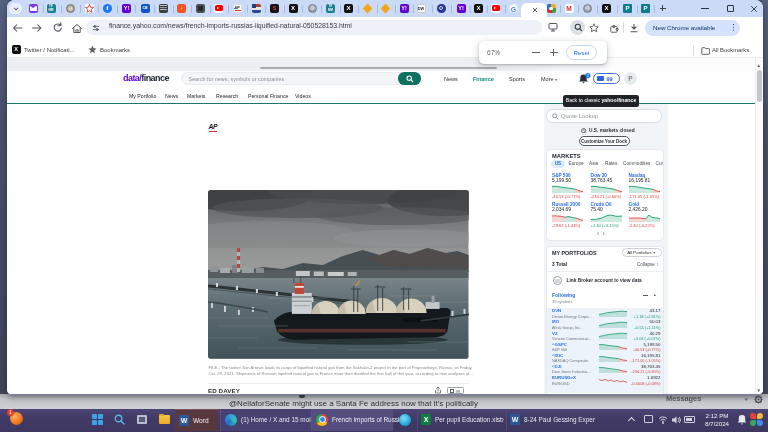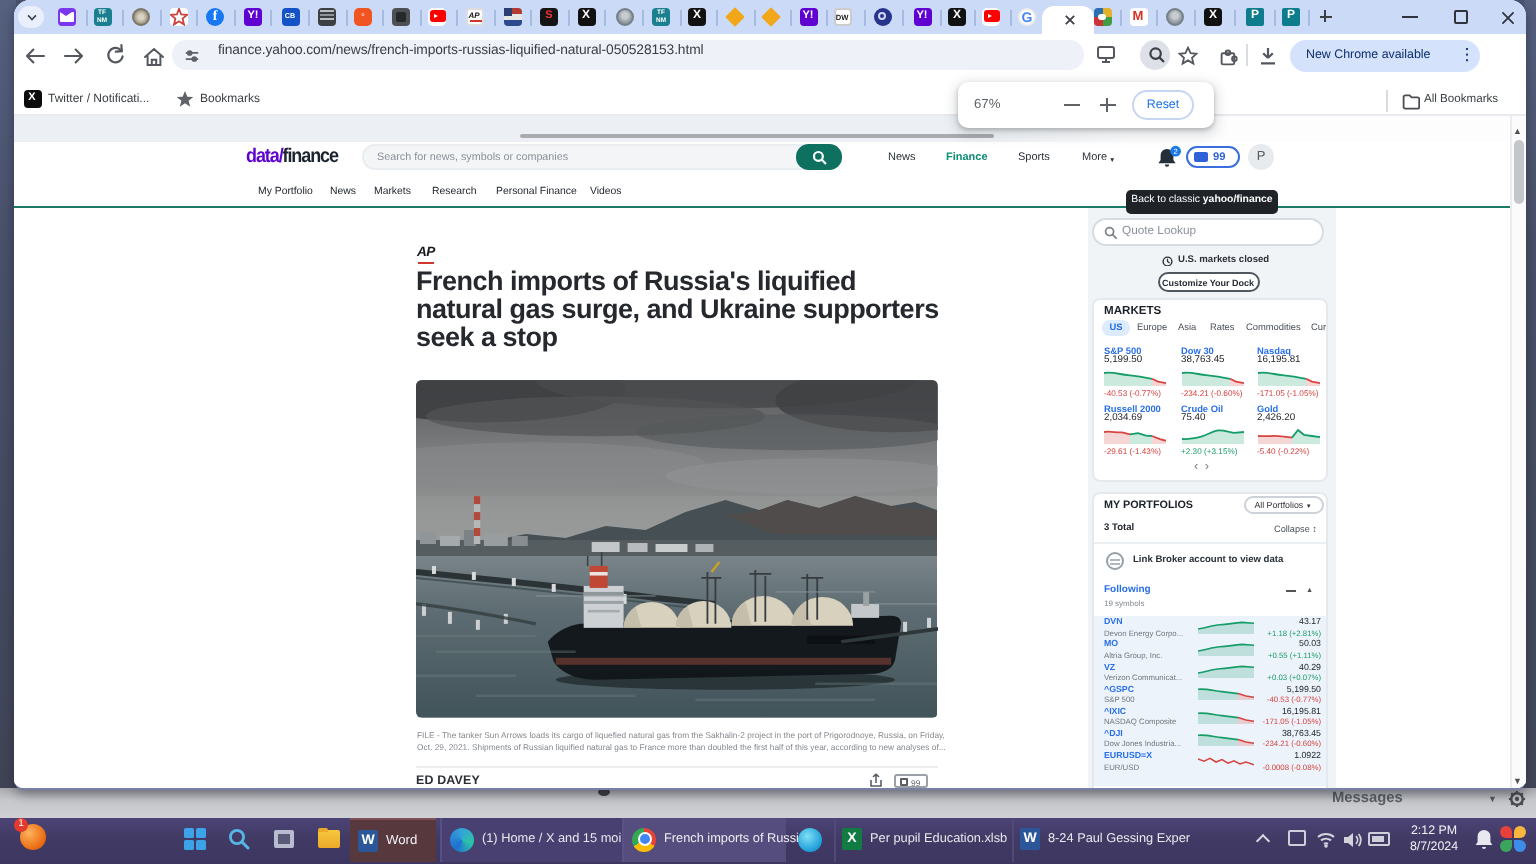--- a/index.html
+++ b/index.html
@@ -16,20 +16,21 @@
 .fv span{display:block;line-height:9px}
 .sep{position:absolute;top:4.5px;width:1px;height:8px;background:#a6bbdf}
 svg{display:block}
 </style></head>
 <body>
 <div id="edgeL" class="ab"></div>
 <div id="edgeR" class="ab"></div>
 
 <div id="bstrip" class="ab">
  <div class="ab" style="left:299px;top:0px;width:6px;height:4px;background:#3a3d40;border-radius:50%"></div>
+ <div class="ab" style="left:229px;top:5px;font-size:8px;color:#2e2e31;white-space:nowrap">@NellaforSenate might use a Santa Fe address now that it's politically</div>
  <div class="ab" style="left:666px;top:0px;font-size:7.4px;font-weight:bold;color:#4a4e52;opacity:.85">Messages</div>
  <div class="ab" style="left:744px;top:2.5px;font-size:4.5px;color:#55585c">▼</div>
  <svg class="ab" style="left:753.5px;top:1px" width="9" height="9" viewBox="0 0 10 10">
   <circle cx="5" cy="5" r="3.2" fill="none" stroke="#4a4d50" stroke-width="1.4"></circle>
       <circle cx="5" cy="5" r="1.2" fill="#4a4d50"></circle>
   <g stroke="#4a4d50" stroke-width="1.2">
         <path d="M5 .5 V2 M5 8 V9.5 M.5 5 H2 M8 5 H9.5 M1.8 1.8 L2.9 2.9 M7.1 7.1 L8.2 8.2 M8.2 1.8 L7.1 2.9 M2.9 7.1 L1.8 8.2"></path>
       </g>
  </svg>
 </div>
@@ -284,21 +285,20 @@
  <div class="ab" style="left:288px;top:34.8px;font-size:5.2px;color:#23282e">Videos</div>
  <div class="ab" style="left:0;top:44.8px;width:748px;height:1.6px;background:#1a7a68"></div>
  <div class="ab" style="left:556px;top:37px;width:76px;height:11.5px;background:#1f2328;border-radius:2.5px;color:#fff;font-size:5.2px;line-height:11.5px;text-align:center;z-index:30">Back to classic <b>yahoo/finance</b></div>
  <div class="ab" style="left:747.5px;top:0;width:8.5px;height:337px;background:#fbfbfc;border-left:1px solid #ececee"></div>
  <div class="ab" style="left:749.5px;top:4.5px;font-size:4.5px;color:#505050">▲</div>
  <div class="ab" style="left:749.5px;top:12px;width:5px;height:32px;background:#c3c6ca;border-radius:2.5px"></div>
  <div class="ab" style="left:749.5px;top:329.5px;font-size:4.5px;color:#505050">▼</div>
 
 <div class="ab" style="left:201.5px;top:65px;font-size:6.8px;font-weight:bold;font-style:italic;color:#16181c;letter-spacing:-.3px">AP</div>
 <div class="ab" style="left:201.5px;top:72.5px;width:8px;height:1.3px;background:#d0362c"></div>
-<div class="ab" style="left:201px;top:76px;width:290px;font-size:13.5px;line-height:14.2px;font-weight:bold;color:#25282d;letter-spacing:-.25px">French imports of Russia's liquified<br>natural gas surge, and Ukraine supporters<br>seek a stop</div>
 
 <svg class="ab" style="left:201px;top:132px;border-radius:3px" width="260.5" height="169" viewBox="0 0 261 169">
 <defs>
  <linearGradient id="sky" x1="0" y1="0" x2="0" y2="1">
   <stop offset="0" stop-color="#58595b"></stop>
             <stop offset=".42" stop-color="#7d7f81"></stop>
             <stop offset=".75" stop-color="#939594"></stop>
             <stop offset="1" stop-color="#9c9e9d"></stop>
  </linearGradient>
  <linearGradient id="sea" x1="0" y1="0" x2="0" y2="1">

